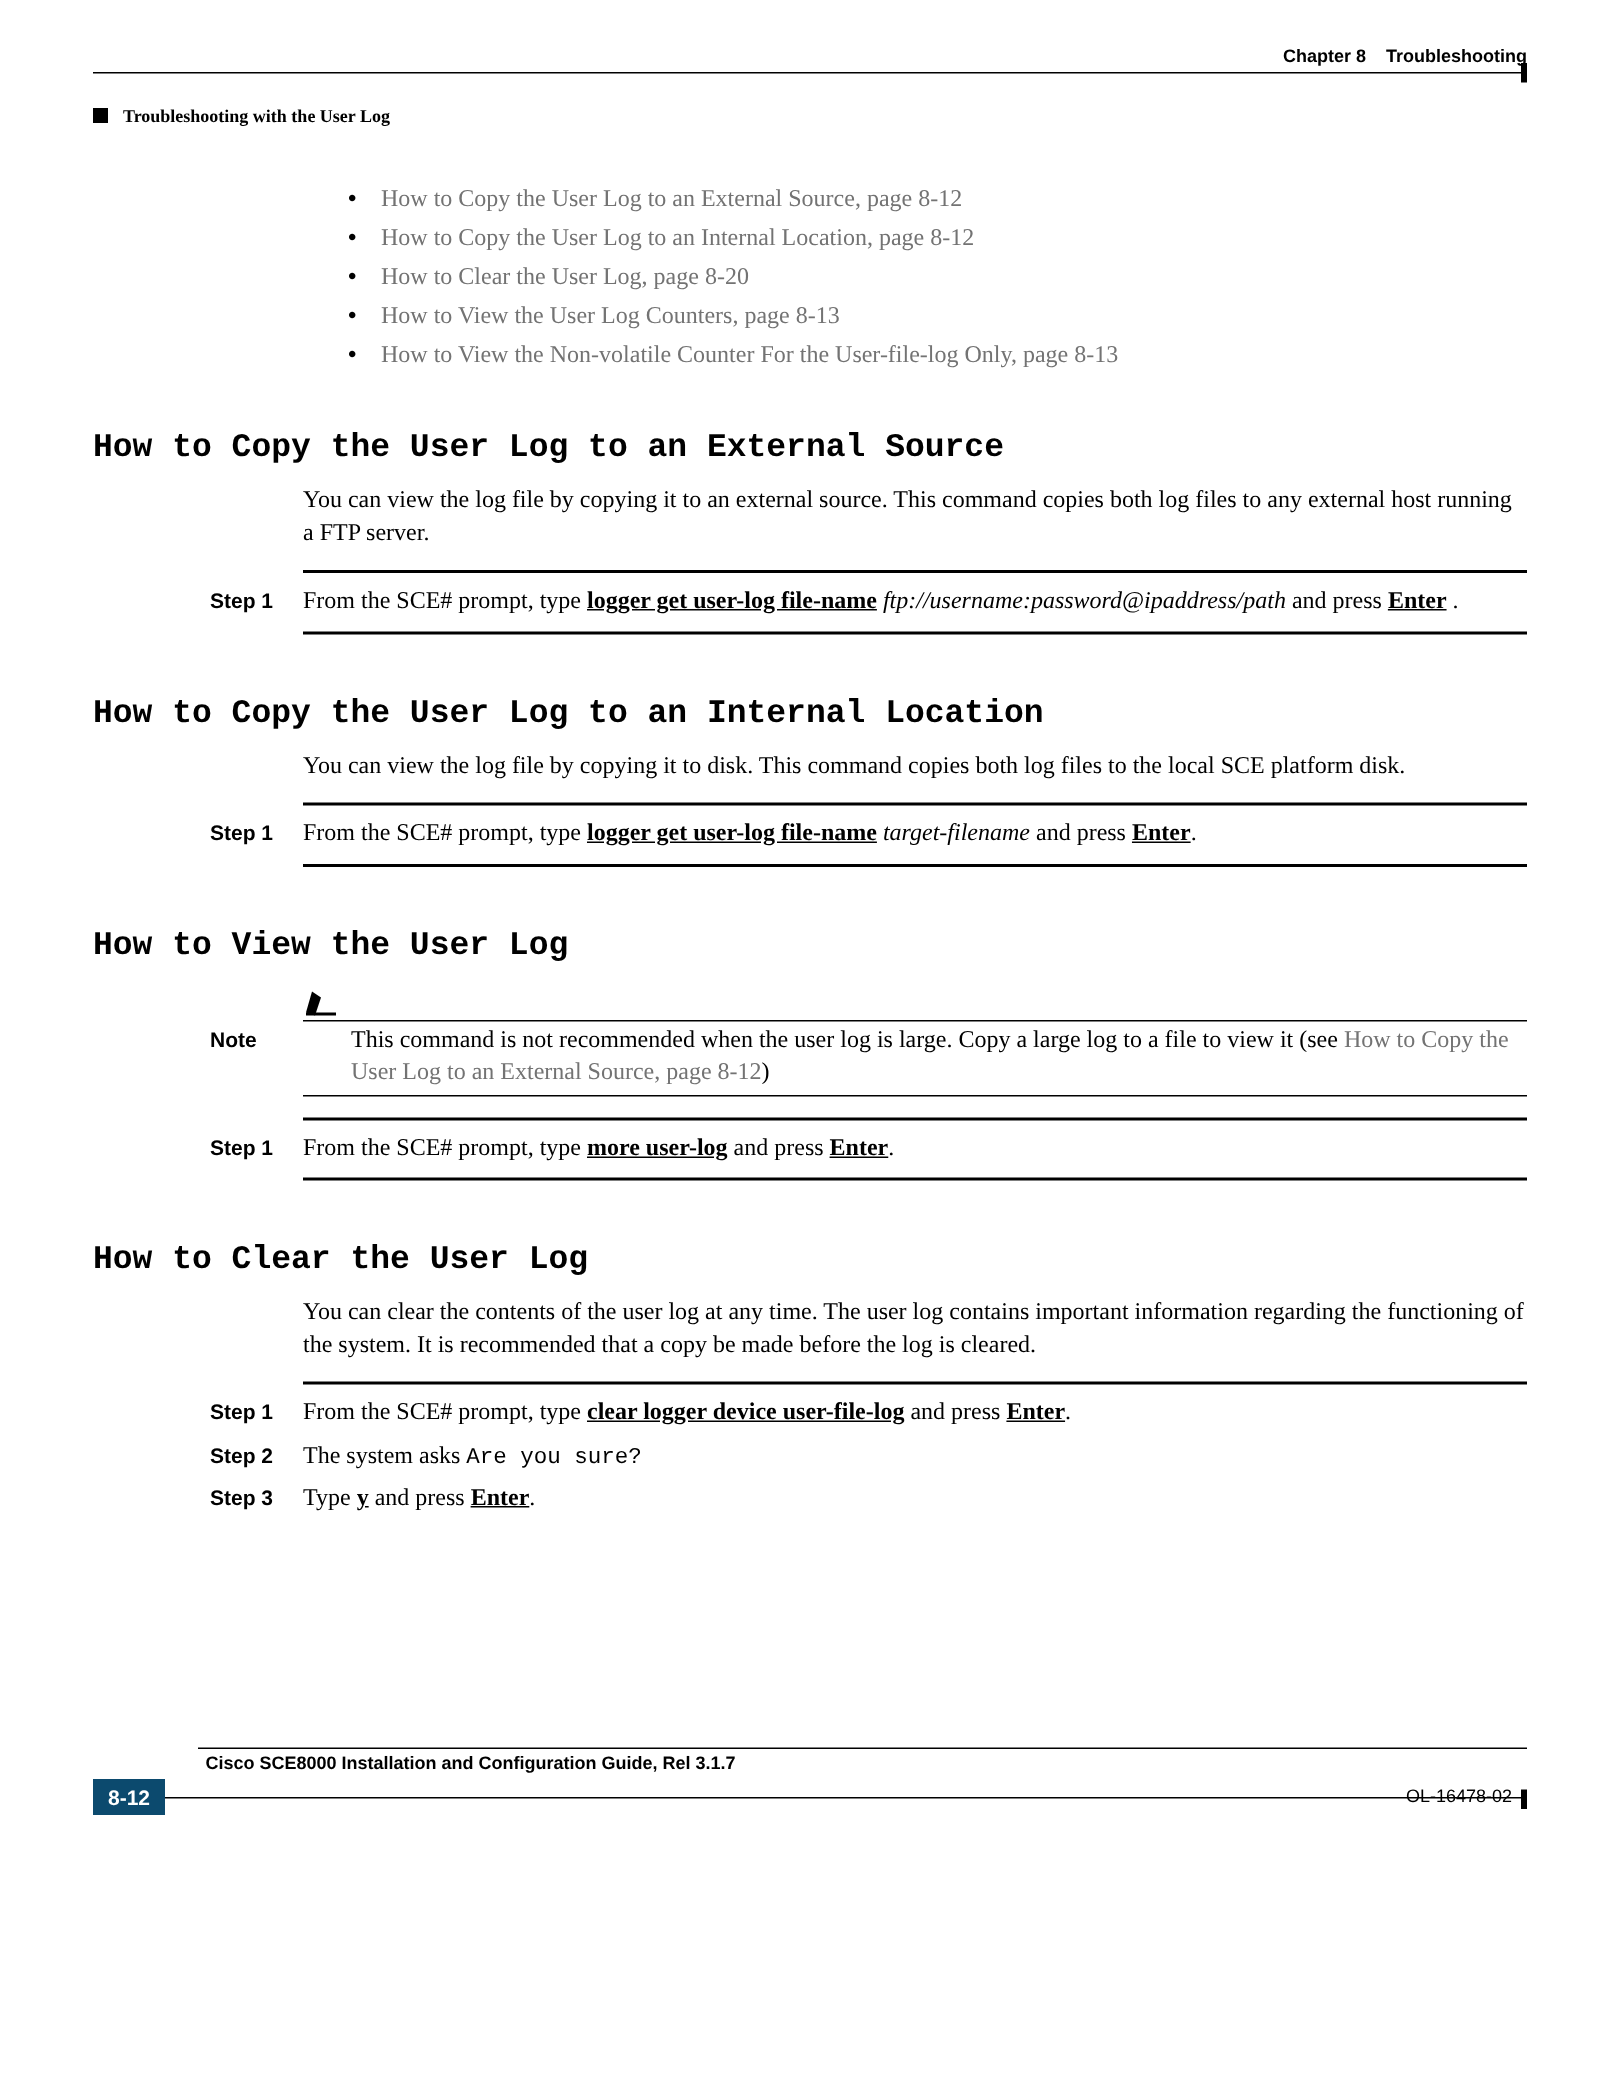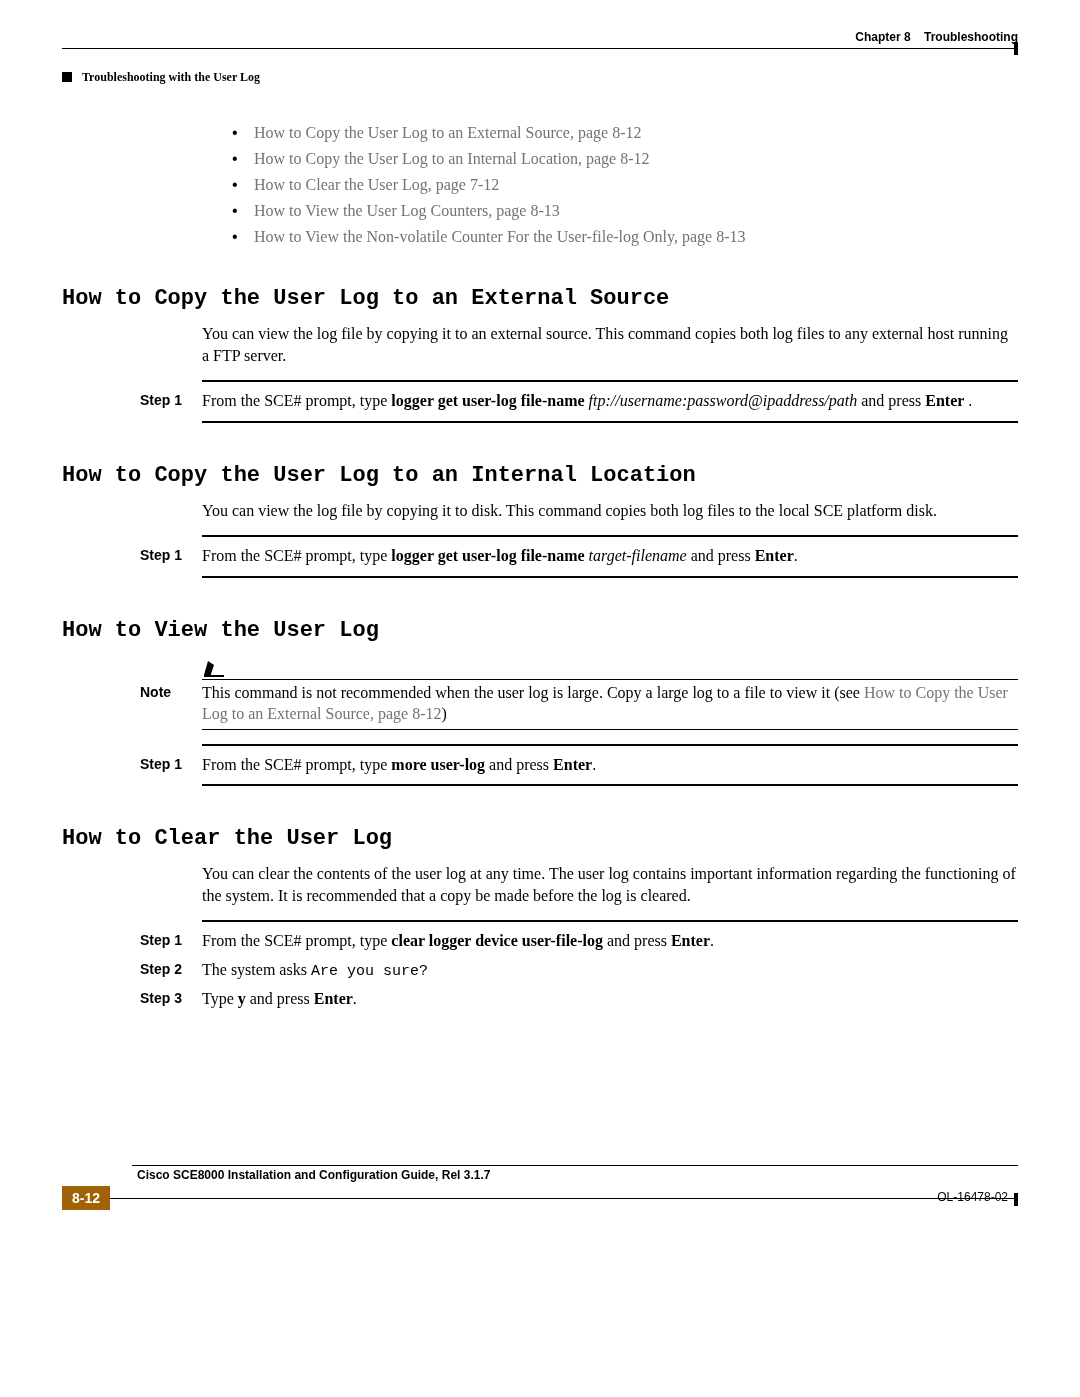--- a/index.html
+++ b/index.html
@@ -113,20 +113,21 @@
     border: 0;
     border-top: 2px solid #000;
     margin: 8px 0 8px 140px;
   }
   .note-row {
     display: flex;
     margin-left: 78px;
     font-size: 16px;
     line-height: 1.35;
     margin-top: 2px;
+    gap: 32px;
   }
   .note-label {
     font-family: Arial, Helvetica, sans-serif;
     font-weight: bold;
     font-size: 14px;
     width: 62px;
     flex: 0 0 62px;
     padding-top: 1px;
   }
   .note-icon-wrap {
@@ -140,21 +141,21 @@
     margin-bottom: 2px;
     margin-top: -4px;
   }
   .note-hr-bottom {
     border: 0;
     border-top: 1px solid #000;
     margin-left: 140px;
     margin-top: 4px;
     margin-bottom: 14px;
   }
-  .b { font-weight: bold; }
+  .b { font-weight: bold; text-decoration: underline; }
   .i { font-style: italic; }
   .mono { font-family: "Courier New", monospace; font-size: 15px; }
   .footer {
     position: absolute;
     left: 62px;
     right: 62px;
     bottom: 38px;
   }
   .footer-line-top {
     border-top: 1px solid #000;
@@ -167,21 +168,21 @@
     margin-left: 75px;
     margin-top: 2px;
   }
   .footer-bottom {
     display: flex;
     align-items: center;
     margin-top: 4px;
     position: relative;
   }
   .page-box {
-    background: #a16207;
+    background: #0c4a6e;
     color: #fff;
     font-family: Arial, Helvetica, sans-serif;
     font-weight: bold;
     font-size: 14px;
     padding: 4px 10px;
   }
   .footer-right {
     position: absolute;
     right: 10px;
     top: 4px;
@@ -218,21 +219,21 @@
     <div class="top-rule">
       <div class="end-marker-top"></div>
     </div>
     <div class="header-left-marker"></div>
     <div class="header-left-text">Troubleshooting with the User Log</div>
   </div>
 
   <div class="toc">
     <div class="toc-item"><span class="bullet">•</span><span class="link">How to Copy the User Log to an External Source, page 8-12</span></div>
     <div class="toc-item"><span class="bullet">•</span><span class="link">How to Copy the User Log to an Internal Location, page 8-12</span></div>
-    <div class="toc-item"><span class="bullet">•</span><span class="link">How to Clear the User Log, page 7-12</span></div>
+    <div class="toc-item"><span class="bullet">•</span><span class="link">How to Clear the User Log, page 8-20</span></div>
     <div class="toc-item"><span class="bullet">•</span><span class="link">How to View the User Log Counters, page 8-13</span></div>
     <div class="toc-item"><span class="bullet">•</span><span class="link">How to View the Non-volatile Counter For the User-file-log Only, page 8-13</span></div>
   </div>
 
   <div class="heading">How to Copy the User Log to an External Source</div>
   <div class="body-block">You can view the log file by copying it to an external source. This command copies both log files to any external host running a FTP server.</div>
   <hr class="sep-thick">
   <div class="step-row">
     <div class="step-label">Step 1</div>
     <div class="step-text">

